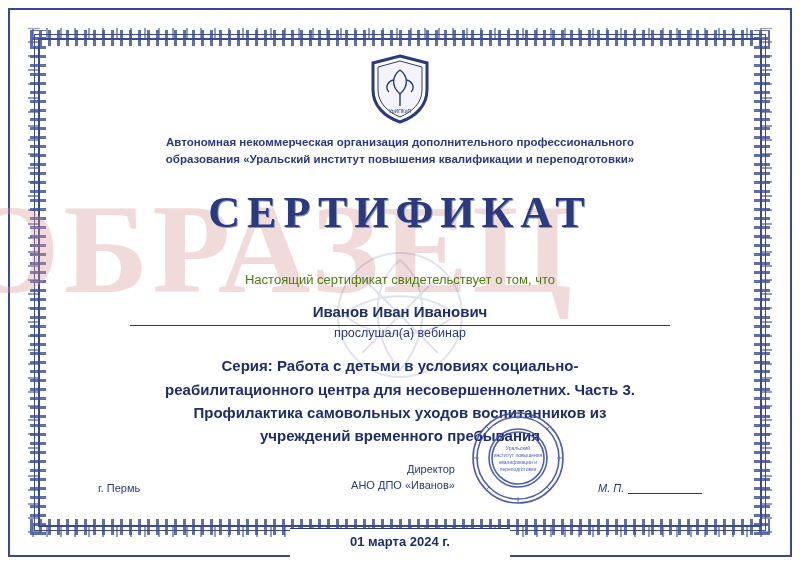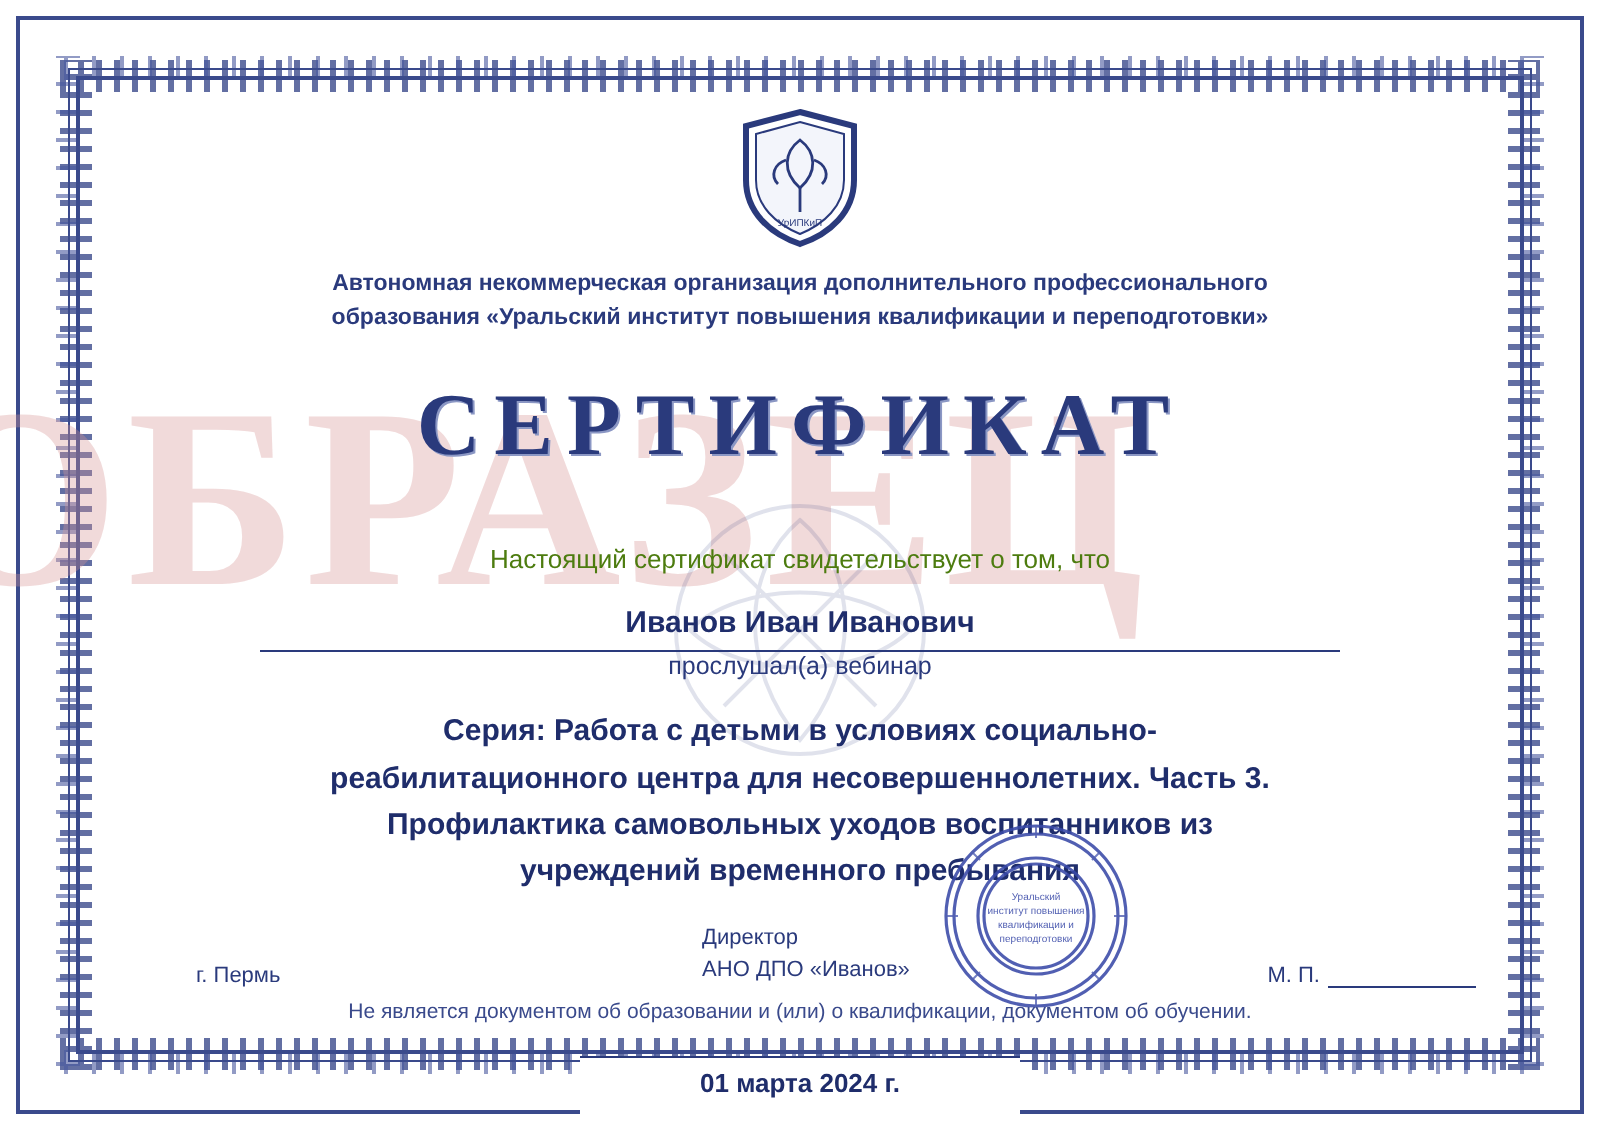--- a/index.html
+++ b/index.html
@@ -162,25 +162,26 @@
     left: 62px;
     right: 62px;
     top: 462px;
     display: flex;
     align-items: flex-end;
     justify-content: space-between;
     font-size: 11px;
     color: #2a3a7c;
   }
   .sig-city { width: 110px; text-align: left; margin-left: 36px; }
-  .sig-center { text-align: left; line-height: 1.45; }
+  .sig-center { text-align: right; line-height: 1.45; }
   .sig-stamp-slot {
     width: 140px;
-    text-align: right;
+    text-align: left;
     white-space: nowrap;
+    font-style: italic;
   }
   .stamp-underline {
     display: inline-block;
     width: 74px;
     border-bottom: 1px solid #2a3a7c;
     margin-left: 4px;
     vertical-align: bottom;
   }
 
   .disclaimer {
@@ -297,17 +298,16 @@
     <div class="sig-city">г. Пермь</div>
     <div class="sig-center">
       <div>Директор</div>
       <div>АНО ДПО «Иванов»</div>
     </div>
     <div class="sig-stamp-slot">
       <span>М. П.</span><span class="stamp-underline"></span>
     </div>
   </div>
 
-  <div class="disclaimer">Не является документом об образовании и (или) о квалификации, документом об обучении.</div>
 
   <div class="date-box">01 марта 2024 г.</div>
 
 </div>
 
 </body></html>

